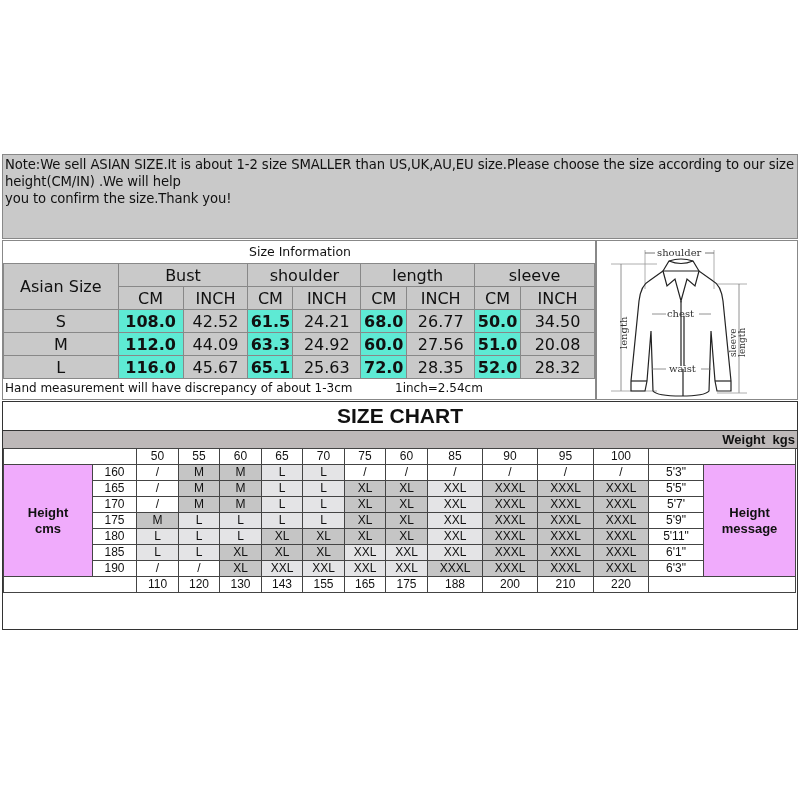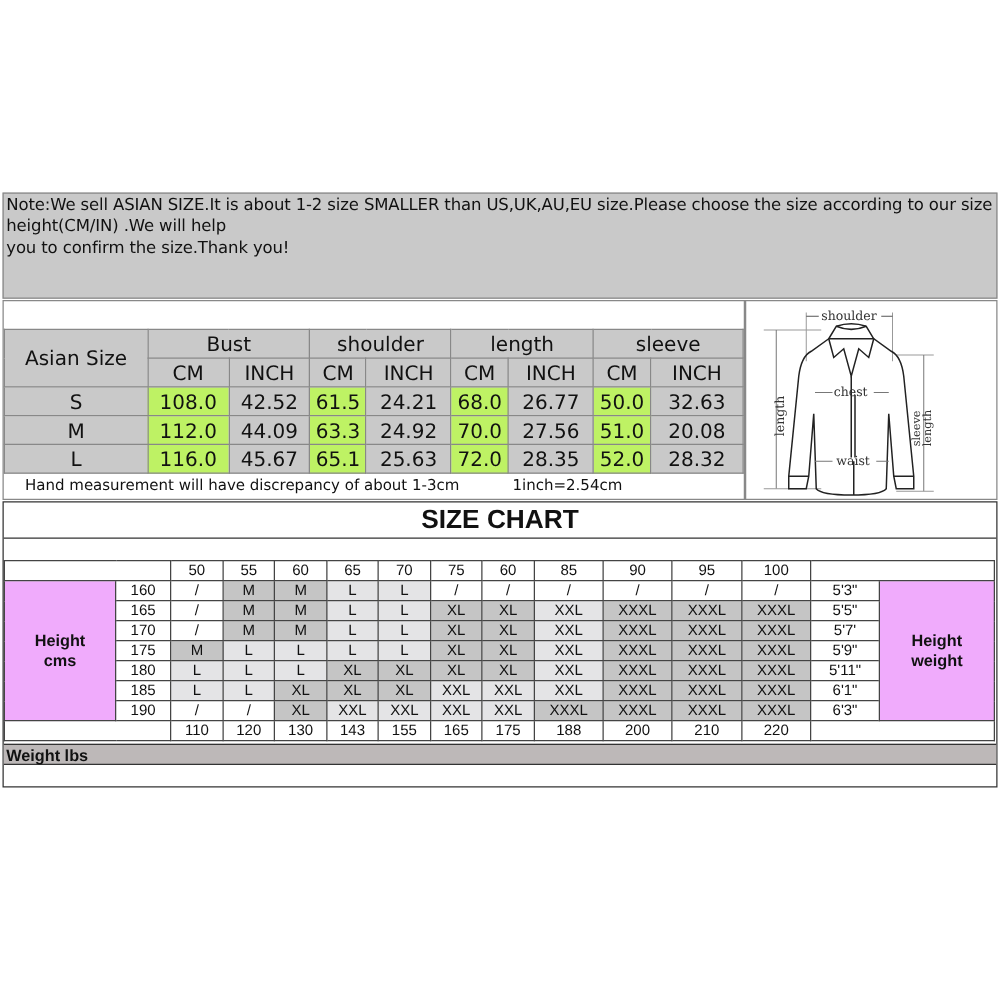--- a/index.html
+++ b/index.html
@@ -3,23 +3,23 @@
 <meta charset="utf-8">
 <style>
   html,body{margin:0;padding:0;background:#fff;}
   body{width:800px;height:800px;position:relative;font-family:"DejaVu Sans",sans-serif;color:#111;overflow:hidden;}
   .note{position:absolute;left:2px;top:154px;width:796px;height:85px;background:#c9c9c9;border:1px solid #888;box-sizing:border-box;font-size:13.2px;line-height:17px;padding:1px 2px;letter-spacing:-0.1px;}
   .info{position:absolute;left:2px;top:240px;width:594px;height:160px;border:1px solid #888;box-sizing:border-box;background:#fff;}
   .info-title{position:absolute;left:0;top:0;width:594px;height:22px;font-size:12.5px;text-align:center;line-height:22px;}
   table.sz{position:absolute;left:0;top:22px;border-collapse:collapse;font-size:16px;}
   table.sz td{border:1px solid #888;text-align:center;height:22px;padding:0;}
   .g{background:#c9c9c9;}
-  .w{background:#bef264;}
+  .w{background:#5eead4;font-weight:bold;}
   .info-foot{position:absolute;left:0;top:136px;width:594px;height:22px;font-size:12px;line-height:22px;}
-  .info-foot span{position:absolute;margin-left:15px;}
+  .info-foot span{position:absolute;}
   .diagram{position:absolute;left:596px;top:240px;width:202px;height:160px;border:1px solid #888;box-sizing:border-box;background:#fff;}
   .chart-wrap{position:absolute;left:2px;top:401px;width:796px;height:229px;border:1px solid #333;box-sizing:border-box;padding-left:48px;}
   .chart-title{position:absolute;left:0;top:0;width:794px;height:28px;text-align:center;font-family:"Liberation Sans",sans-serif;font-weight:bold;font-size:21px;line-height:28px;border-bottom:1px solid #333;}
   .kgs-bar{position:absolute;left:0;top:29px;width:794px;height:17px;background:#bdb8b8;border-bottom:1px solid #333;font-family:"Liberation Sans",sans-serif;font-weight:bold;font-size:13px;text-align:right;line-height:17px;}
   .kgs-bar span{padding-right:2px;}
   table.sc{position:absolute;left:0;top:46px;border-collapse:collapse;font-family:"Liberation Sans",sans-serif;font-size:12px;table-layout:fixed;}
   table.sc td{border:1px solid #444;text-align:center;height:15px;padding:0;line-height:15px;}
   .c0{background:#fff;}
   .c1{background:#e4e4e6;}
   .c2{background:#c5c5c5;}
@@ -30,20 +30,21 @@
 </head>
 <body>
 
 <div class="note">
   <div>Note:We sell ASIAN SIZE.It is about 1-2 size SMALLER than US,UK,AU,EU size.Please choose the size according to our size</div>
   <div>height(CM/IN) .We will help</div>
   <div>you to confirm the size.Thank you!</div>
 </div>
 
 <div class="info">
+  <div class="info-title">Size Information</div>
   <table class="sz">
     <colgroup>
       <col style="width:115px">
         <col style="width:65px">
         <col style="width:65px">
         <col style="width:45px">
         <col style="width:68px">
         <col style="width:46px">
         <col style="width:68px">
         <col style="width:46px">
@@ -69,29 +70,29 @@
     </tr>
     <tr>
       <td class="g">S</td>
       <td class="w">108.0</td>
       <td class="g">42.52</td>
       <td class="w">61.5</td>
       <td class="g">24.21</td>
       <td class="w">68.0</td>
       <td class="g">26.77</td>
       <td class="w">50.0</td>
-      <td class="g">32.63</td>
+      <td class="g">34.50</td>
     </tr>
     <tr>
       <td class="g">M</td>
       <td class="w">112.0</td>
       <td class="g">44.09</td>
       <td class="w">63.3</td>
       <td class="g">24.92</td>
-      <td class="w">70.0</td>
+      <td class="w">60.0</td>
       <td class="g">27.56</td>
       <td class="w">51.0</td>
       <td class="g">20.08</td>
     </tr>
     <tr>
       <td class="g">L</td>
       <td class="w">116.0</td>
       <td class="g">45.67</td>
       <td class="w">65.1</td>
       <td class="g">25.63</td>
@@ -145,20 +146,21 @@
       <text x="72" y="131">waist</text>
       <text transform="translate(30,108) rotate(-90)">length</text>
       <text transform="translate(139,116) rotate(-90)" font-size="9">sleeve</text>
       <text transform="translate(148,116) rotate(-90)" font-size="9">length</text>
     </g>
   </svg>
 </div>
 
 <div class="chart-wrap">
   <div class="chart-title">SIZE CHART</div>
+  <div class="kgs-bar"><span style="white-space:pre">Weight  kgs</span></div>
   <table class="sc">
     <colgroup>
       <col style="width:89px">
         <col style="width:44px">
       <col style="width:42px">
         <col style="width:41px">
         <col style="width:42px">
         <col style="width:41px">
         <col style="width:42px">
         <col style="width:41px">
@@ -195,21 +197,21 @@
       <td class="c2">M</td>
       <td class="c1">L</td>
       <td class="c1">L</td>
       <td class="c0">/</td>
       <td class="c0">/</td>
       <td class="c0">/</td>
       <td class="c0">/</td>
       <td class="c0">/</td>
       <td class="c0">/</td>
       <td class="c0">5'3"</td>
-      <td class="side" rowspan="7"><span>Height</span><br><span>weight</span></td>
+      <td class="side" rowspan="7"><span>Height</span><br><span>message</span></td>
     </tr>
     <tr>
       <td class="c0">165</td>
       <td class="c0">/</td>
       <td class="c2">M</td>
       <td class="c2">M</td>
       <td class="c1">L</td>
       <td class="c1">L</td>
       <td class="c2">XL</td>
       <td class="c2">XL</td>
@@ -304,14 +306,13 @@
       <td class="c0">165</td>
       <td class="c0">175</td>
       <td class="c0">188</td>
       <td class="c0">200</td>
       <td class="c0">210</td>
       <td class="c0">220</td>
       <td class="c0" colspan="2"></td>
     </tr>
   </tbody>
     </table>
-  <div class="lbs-bar">Weight lbs</div>
 </div>
 
 </body></html>

